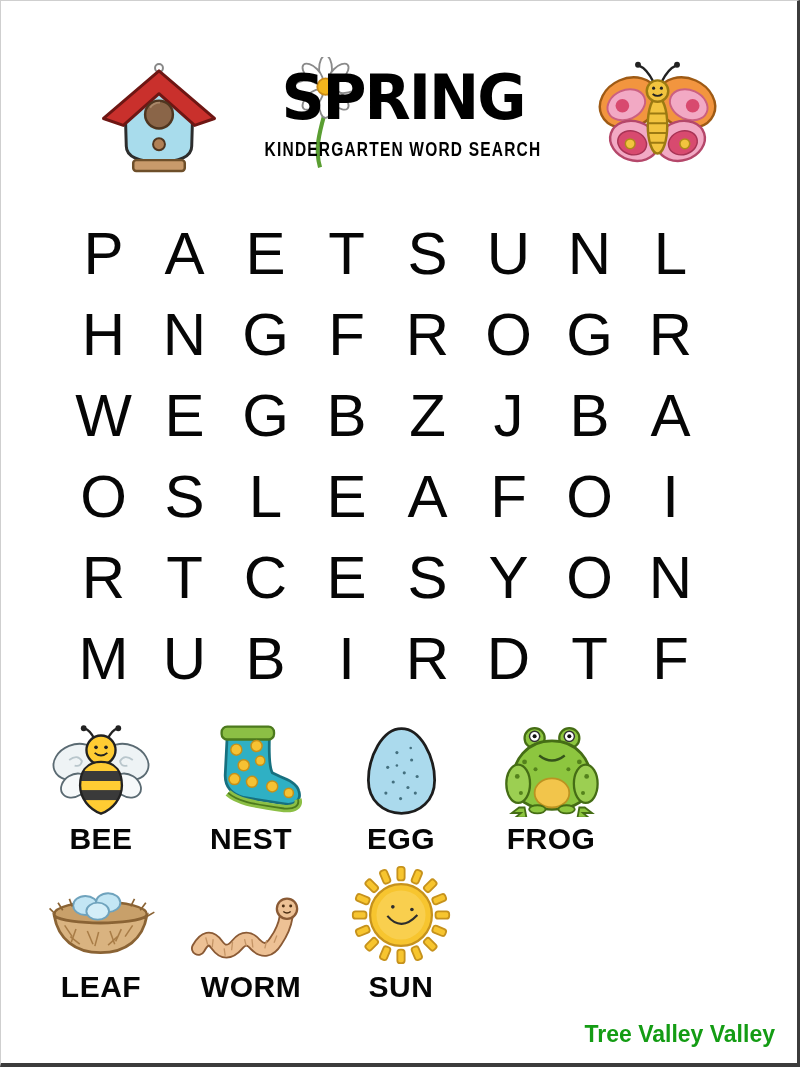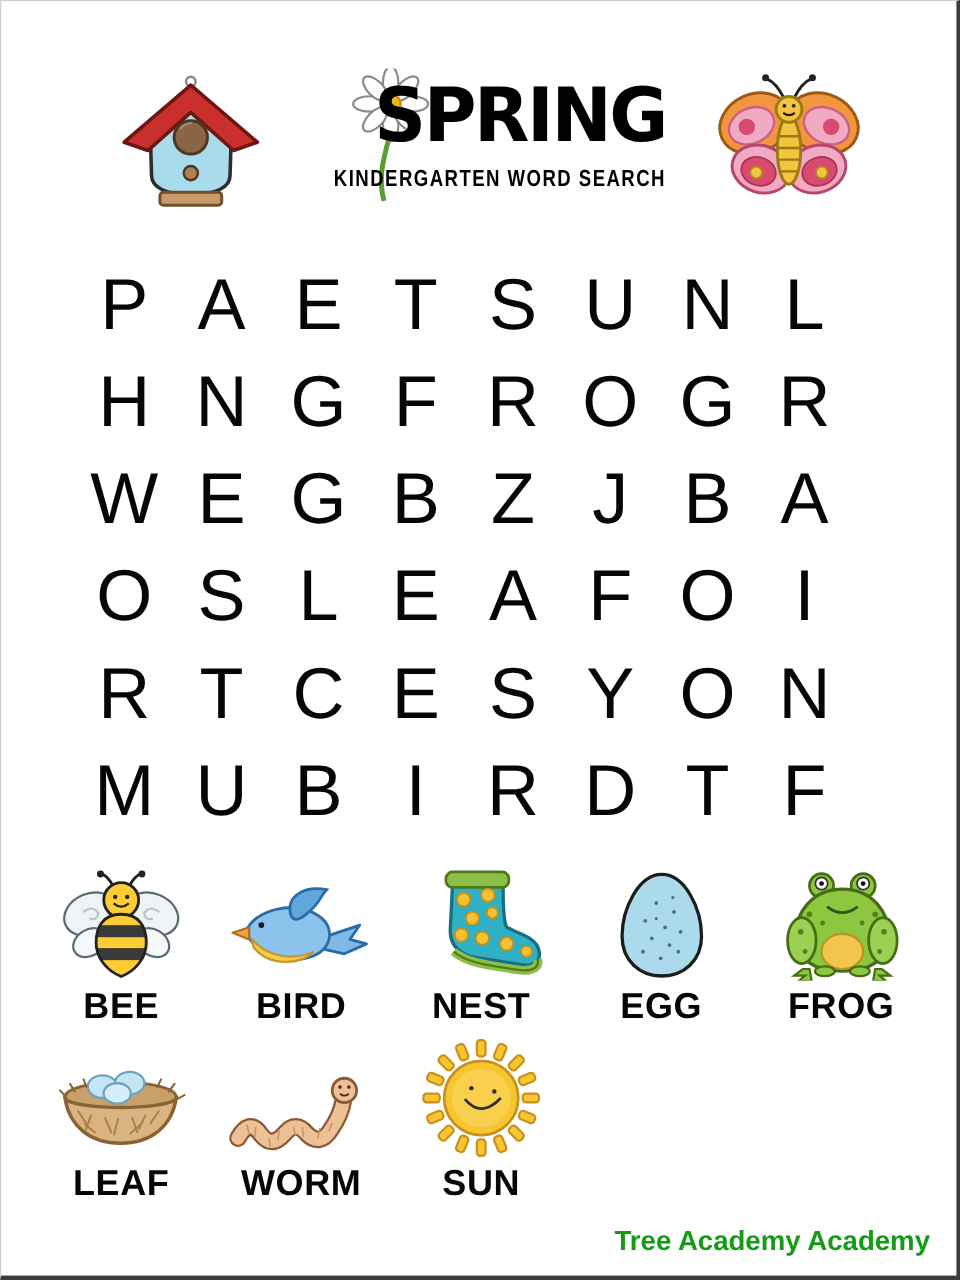--- a/index.html
+++ b/index.html
@@ -16,21 +16,21 @@
     overflow:hidden;
   }
   .abs { position:absolute; }
 
   
   .hdr-icon svg { display:block; width:100%; height:100%; }
   #birdhouse { left:82px;  top:60px;  width:152px; height:114px; }
   #daisy     { left:286px; top:56px;  width:78px;  height:118px; }
   #butterfly { left:596px; top:56px;  width:122px; height:116px; }
 
-  #title-block { left:274px; top:58px; width:280px; text-align:right; }
+  #title-block { left:262px; top:58px; width:280px; text-align:center; }
   .title {
     font-family:"DejaVu Sans", sans-serif;
     font-weight:900;
     font-size:60px;
     letter-spacing:-2px;
     line-height:76px;
     transform:scaleY(1.04);
     white-space:nowrap;
   }
   .subtitle {
@@ -245,33 +245,20 @@
           <rect x="30" y="38" width="50" height="62" fill="#ffcc33"></rect>
           <rect x="30" y="50" width="50" height="11" fill="#3a3a3a"></rect>
           <rect x="30" y="71" width="50" height="11" fill="#3a3a3a"></rect>
         </g>
         <path d="M55,40 C72,40 78,52 78,66 C78,80 68,92 55,97 C42,92 32,80 32,66 C32,52 38,40 55,40 Z" fill="none" stroke="#222" stroke-width="2.6"></path>
       </svg>
     </div>
     <div class="word-label">BEE</div>
   </div>
 
-  <div class="word-item">
-    <div class="icon-box">
-      <svg viewBox="0 0 130 90" width="120" height="83">
-        <path d="M82,52 L118,40 L109,53 L124,57 L104,66 L86,62 Z" fill="#7fb9e6" stroke="#2a6ca8" stroke-width="2.5" stroke-linejoin="round"></path>
-        <path d="M16,44 C24,26 58,18 78,30 C96,40 94,60 76,68 C56,76 28,68 18,52 Z" fill="#8cc3ec" stroke="#2a6ca8" stroke-width="2.5"></path>
-        <path d="M20,52 C34,70 60,72 76,64 C66,76 36,78 22,60 Z" fill="#f6ce4b" stroke="#c9962a" stroke-width="2"></path>
-        <path d="M56,32 C50,14 68,4 88,8 C82,14 82,20 72,28 C65,35 59,37 56,32 Z" fill="#5fa8dc" stroke="#2a6ca8" stroke-width="2.5"></path>
-        <path d="M18,42 L3,47 L18,53 Z" fill="#f2a33c" stroke="#b06f1e" stroke-width="2" stroke-linejoin="round"></path>
-        <circle cx="29" cy="40" r="2.6" fill="#1a1a1a"></circle>
-      </svg>
-    </div>
-    <div class="word-label">BIRD</div>
-  </div>
 
   <div class="word-item">
     <div class="icon-box">
       <svg viewBox="0 0 125 105" width="115" height="97">
         <path d="M36,18 L34,58 C33,72 40,80 54,84 L98,91 C110,93 117,87 114,77 C112,69 103,65 93,61 L85,57 C81,49 82,18 82,18 Z" fill="#2fb0c4" stroke="#17707f" stroke-width="3"></path>
         <path d="M37,79 C47,88 62,91 98,96 C109,97 115,93 113,86" fill="none" stroke="#8cbf45" stroke-width="8"></path>
         <path d="M37,79 C47,88 62,91 98,96 C109,97 115,93 113,86" fill="none" stroke="#4c7a1d" stroke-width="2"></path>
         <rect x="30" y="7" width="57" height="14" rx="6" fill="#8cbf45" stroke="#4c7a1d" stroke-width="2.5"></rect>
         <g fill="#f6c233" stroke="#c79017" stroke-width="1.6">
           <circle cx="46" cy="32" r="6"></circle>
@@ -464,13 +451,13 @@
         <circle cx="55" cy="55" r="27" fill="#f9cf4e" stroke="none"></circle>
         <circle cx="46" cy="46" r="2" fill="#2d2d2d"></circle>
           <circle cx="67" cy="49" r="2" fill="#2d2d2d"></circle>
         <path d="M40,56 Q55,74 73,55" fill="none" stroke="#2d2d2d" stroke-width="2.4"></path>
       </svg>
     </div>
     <div class="word-label">SUN</div>
   </div>
 </div>
 
-<div class="abs" id="footer">Tree Academy Academy</div>
+<div class="abs" id="footer">Tree Valley Valley</div>
 
 </body></html>

